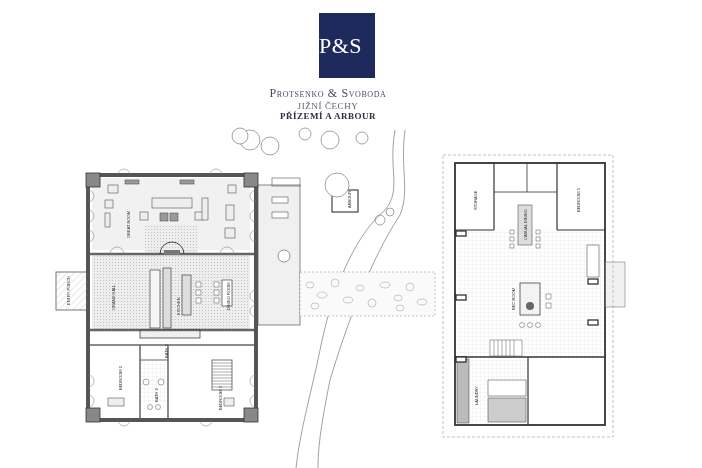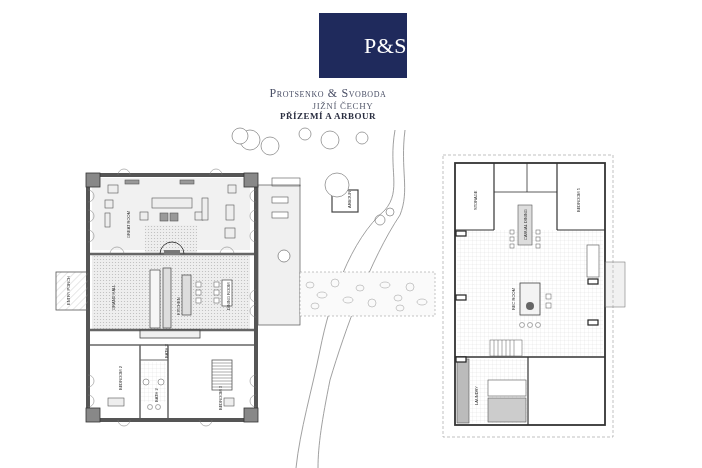--- a/index.html
+++ b/index.html
@@ -1,21 +1,21 @@
 <!DOCTYPE html>
 <html><head>
 <meta charset="utf-8">
 <style>
   html,body{margin:0;padding:0;background:#fff;}
   body{width:702px;height:468px;position:relative;overflow:hidden;font-family:"Liberation Serif","DejaVu Serif",serif;}
-  .logo{position:absolute;left:319px;top:13px;width:88px;height:65px;background:#1f2a5c;display:flex;align-items:center;justify-content:flex-end;}
+  .logo{position:absolute;left:319px;top:13px;width:56px;height:65px;background:#1f2a5c;display:flex;align-items:center;justify-content:flex-start;}
   .logo span{color:#fff;font-family:"Liberation Serif","DejaVu Serif",serif;font-size:22px;letter-spacing:0.5px;}
   .brand{position:absolute;left:0;width:656px;text-align:center;color:#3a3f55;}
   .brand.name{top:86px;font-size:12px;font-variant:small-caps;letter-spacing:0.6px;color:#4a4f66;}
-  .brand.region{top:101px;font-size:9px;letter-spacing:0.6px;color:#5a5f70;padding-left:15px;}
+  .brand.region{top:101px;font-size:9px;letter-spacing:0.6px;color:#5a5f70;}
   .brand.sub{top:111px;font-size:9px;font-weight:bold;letter-spacing:0.5px;color:#2a2e40;}
   svg.plan{position:absolute;left:0;top:0;}
   .rl{font-family:"Liberation Sans","DejaVu Sans",sans-serif;font-size:4px;fill:#333;}
 </style>
 </head>
 <body>
 
 <div class="logo">
   <span>P&amp;S</span>
 </div>

